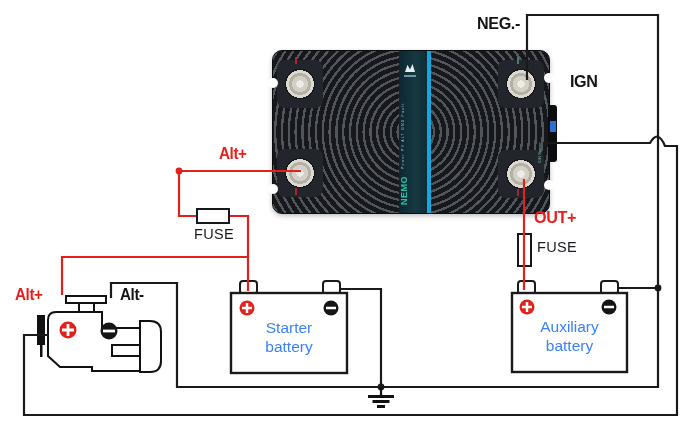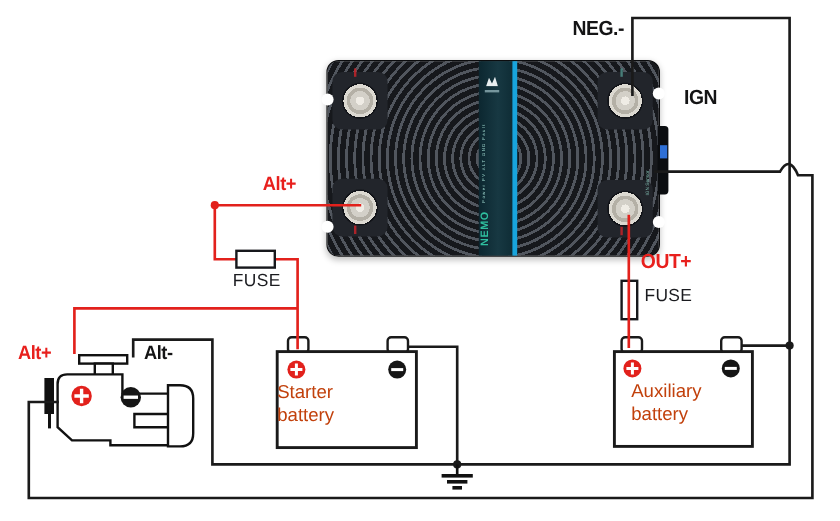--- a/index.html
+++ b/index.html
@@ -25,21 +25,21 @@
   .term-mark{position:absolute;width:2px;height:7px;opacity:.85;}
   
   #wires{position:absolute;left:0;top:0;z-index:3;}
   
   .lbl{position:absolute;z-index:4;font-weight:700;color:#141415;font-size:17px;
        letter-spacing:-.4px;white-space:nowrap;transform:scaleX(.95);transform-origin:left top;}
   .lbl.red{color:#e8201d;}
   .lbl.sz16{font-size:16px;}
   .lbl-light{position:absolute;z-index:4;font-weight:400;color:#1a1b1f;font-size:14.5px;
              letter-spacing:.3px;white-space:nowrap;}
-  .battery-name{position:absolute;z-index:4;text-align:left;color:#c2410c;font-size:15.5px;
+  .battery-name{position:absolute;z-index:4;text-align:center;color:#3b82f6;font-size:15.5px;
                 line-height:19px;font-weight:400;}
 </style>
 </head>
 <body>
 
 <div id="stage">
 
   <div id="device">
     <div class="plate" style="left:4px;top:9px;"></div>
     <div class="plate" style="left:4px;top:98px;"></div>
@@ -146,18 +146,18 @@
   <div class="lbl red" style="left:534px;top:208px;">OUT+</div>
   <div class="lbl-light" style="left:194px;top:226px;">FUSE</div>
   <div class="lbl-light" style="left:537px;top:239px;">FUSE</div>
   <div class="lbl red sz16" style="left:15px;top:286px;">Alt+</div>
   <div class="lbl sz16" style="left:120px;top:286px;">Alt-</div>
 
   <div class="battery-name" style="left:231px;top:318px;width:116px;">
     <div>Starter</div>
     <div>battery</div>
   </div>
-  <div class="battery-name" style="left:512px;top:317px;width:115px;margin-left:14px;">
+  <div class="battery-name" style="left:512px;top:317px;width:115px;">
     <div>Auxiliary</div>
     <div>battery</div>
   </div>
 
 </div>
 
 </body></html>

